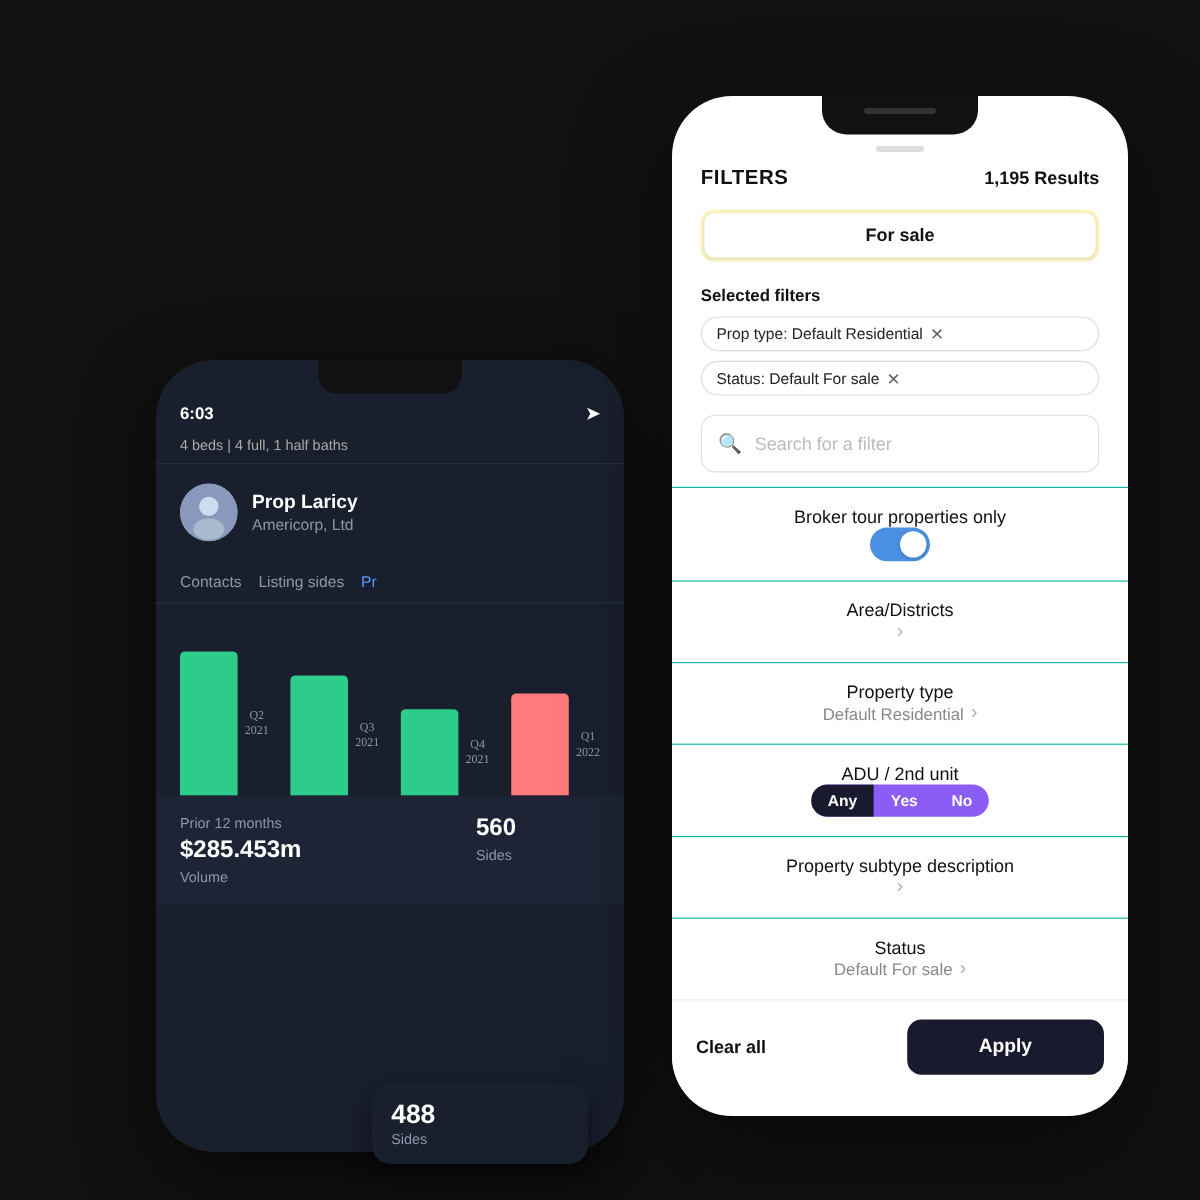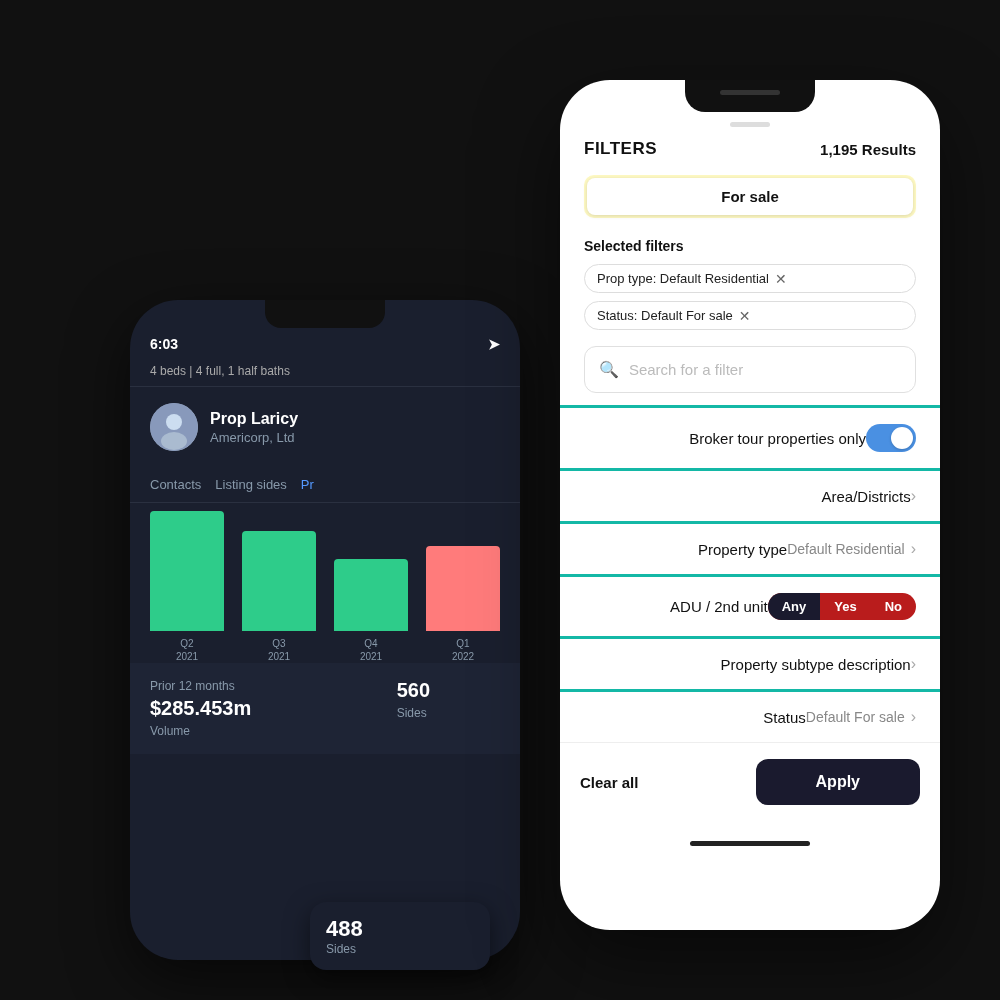--- a/index.html
+++ b/index.html
@@ -111,24 +111,24 @@
     .bar-chart-area {
       padding: 20px 20px 0;
       display: flex;
       align-items: flex-end;
       gap: 18px;
       height: 160px;
     }
 
     .bar-group {
       display: flex;
-      flex-direction: column;
       align-items: center;
       gap: 6px;
       flex: 1;
+      font-family: Liberation Serif, serif;
     }
 
     .bar {
       width: 100%;
       border-radius: 4px 4px 0 0;
       min-width: 30px;
     }
 
     .bar-label {
       color: #8899aa;
@@ -354,24 +354,25 @@
     }
 
     .search-placeholder {
       color: #bbb;
       font-size: 15px;
     }
 
     
     .filter-row {
       display: flex;
-      justify-content: flex-end;
+      justify-content: space-between;
       align-items: center;
       padding: 16px 24px;
-      border-top: 3px solid #14b8a6;
+      border-top: 1px solid #14b8a6;
+      flex-direction: column;
     }
 
     .filter-row-label {
       font-size: 15px;
       color: #111;
       font-weight: 500;
     }
 
     .filter-row-value {
       font-size: 14px;
@@ -407,21 +408,21 @@
       background: #fff;
       border-radius: 50%;
       box-shadow: 0 1px 3px rgba(0,0,0,0.2);
     }
 
     
     .adu-options {
       display: flex;
       align-items: center;
       gap: 0;
-      background: #b91c1c;
+      background: #8b5cf6;
       border-radius: 20px;
       overflow: hidden;
     }
 
     .adu-option {
       padding: 6px 14px;
       font-size: 13px;
       font-weight: 600;
       cursor: pointer;
     }

